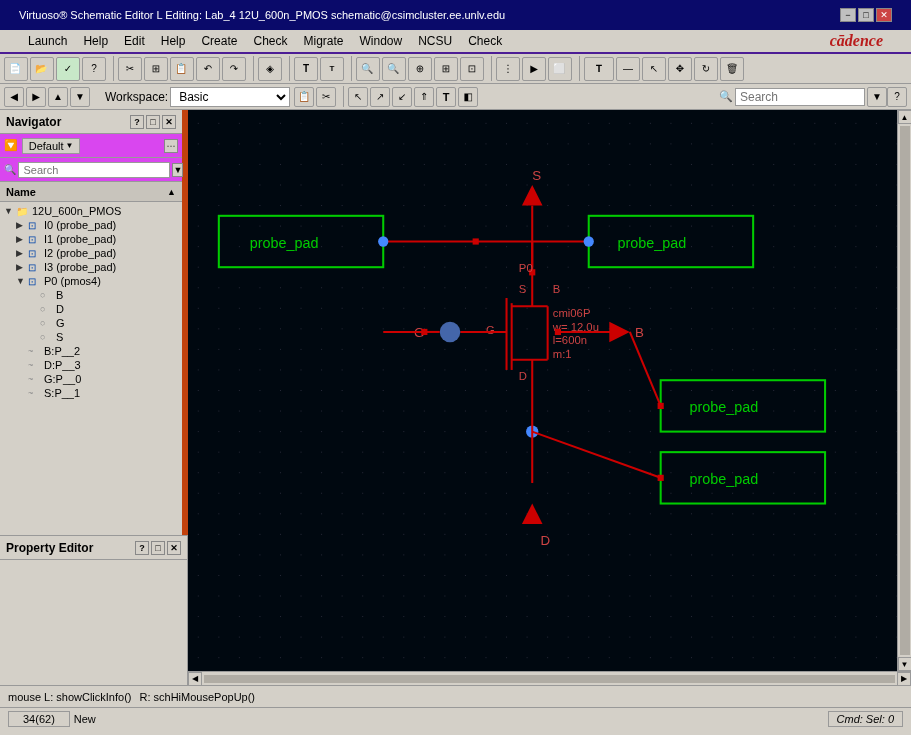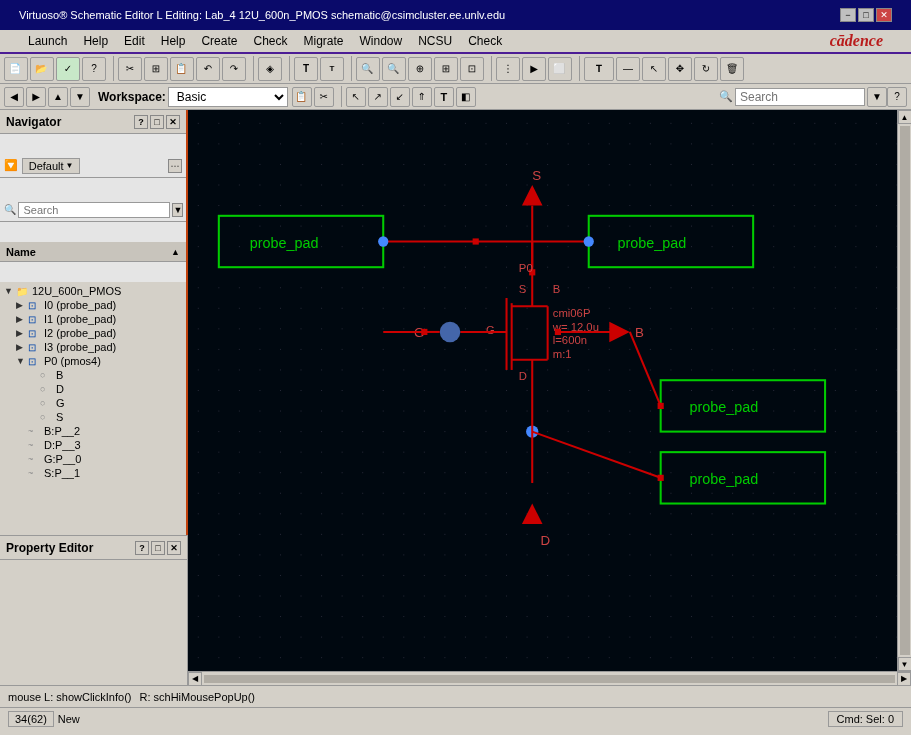--- a/index.html
+++ b/index.html
@@ -49,42 +49,42 @@
     #toolbar2 {
       width: 100%; height: 26px; background: #d4d0c8;
       display: flex; align-items: center; padding: 2px 4px; gap: 2px;
       border-bottom: 1px solid #999;
     }
     .nav-btn {
       width: 20px; height: 20px; border: 1px solid #999; background: #d4d0c8;
       display: flex; align-items: center; justify-content: center;
       cursor: pointer; font-size: 10px; border-radius: 2px;
     }
-    #workspace-label { font-size: 12px; margin-left: 6px; font-weight: bold; }
+    #workspace-label { font-size: 12px; margin-left: 13px; }
     #workspace-select {
       border: 1px solid #999; background: white; font-size: 12px;
       padding: 1px 4px; width: 120px;
     }
     #search-box2 {
       margin-left: auto; display: flex; align-items: center;
     }
     #search-input2 {
       border: 1px solid #999; background: white; font-size: 12px;
       padding: 1px 20px 1px 4px; width: 130px;
     }
 
     
     #main {
       display: flex; width: 100%; height: calc(735px - 22px - 24px - 30px - 26px - 22px - 22px);
     }
 
     
     #navigator {
-      width: 188px; min-width: 188px; background: #e5e5e5;
-      border-right: 2px solid #c2410c; display: flex; flex-direction: column; gap: 20px;
+      width: 188px; min-width: 188px; background: #d946ef;
+      border-right: 6px solid #c2410c; display: flex; flex-direction: column;
     }
     #nav-header {
       height: 24px; background: #d4d0c8; border-bottom: 1px solid #999;
       display: flex; align-items: center; padding: 0 6px;
       font-weight: bold; font-size: 12px; justify-content: space-between;
     }
     #nav-header .nav-btns { display: flex; gap: 2px; }
     .nav-small-btn {
       width: 14px; height: 14px; border: 1px solid #888; background: #d4d0c8;
       font-size: 9px; display: flex; align-items: center; justify-content: center;
@@ -178,21 +178,21 @@
     #statusbar1 {
       width: 100%; height: 22px; background: #d4d0c8;
       border-top: 1px solid #999; display: flex; align-items: center;
       padding: 0 8px; font-size: 11px; gap: 8px;
     }
     #statusbar2 {
       width: 100%; height: 22px; background: #d4d0c8;
       border-top: 1px solid #999; display: flex; align-items: center;
       padding: 0 8px; font-size: 11px;
     }
-    .status-cmd { margin-left: auto; border: 1px solid #999; padding: 1px 8px; font-size: 11px; }
+    .status-cmd { margin-left: auto; border: 1px solid #999; padding: 1px 8px; font-size: 11px; font-style: italic; }
 
     
     #left-panel {
       width: 188px; min-width: 188px; display: flex; flex-direction: column;
       border-right: 1px solid #999;
     }
     #canvas-wrapper {
       flex: 1; display: flex; flex-direction: column;
     }
     #canvas-row {
@@ -527,16 +527,16 @@
     </div>
   </div>
 </div>
 
 <div id="statusbar1">
   <span>mouse L: showClickInfo()</span>
   <span>R: schHiMousePopUp()</span>
 </div>
 
 <div id="statusbar2">
-  <span style="border:1px solid #999; padding:1px 6px; margin-right:4px;">34(62)</span>
+  <span style="border:1px solid #999; padding:1px 14px; margin-right:4px;">34(62)</span>
   <span>New</span>
   <span class="status-cmd" style="margin-left:auto;">Cmd: Sel: 0</span>
 </div>
 
 </body></html>

